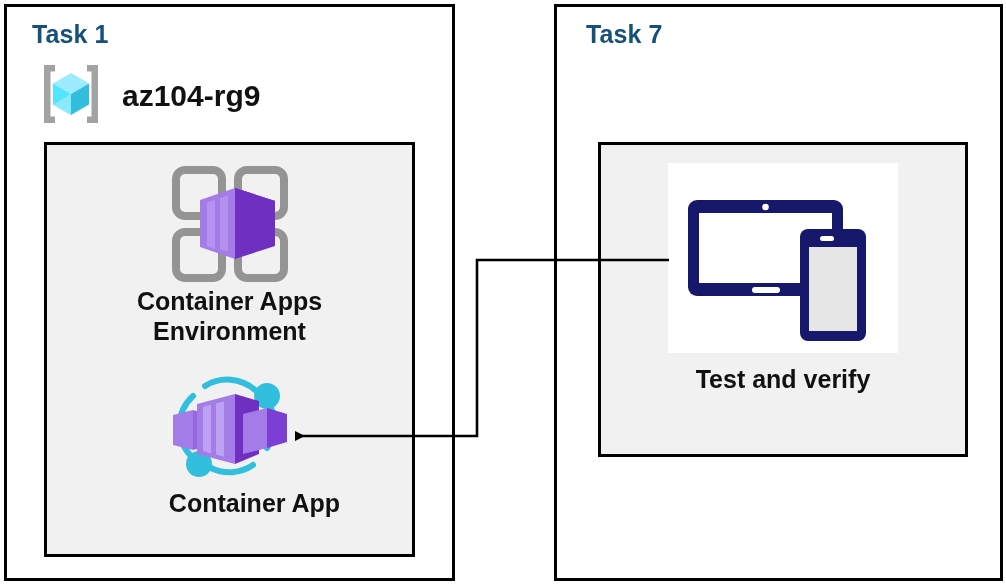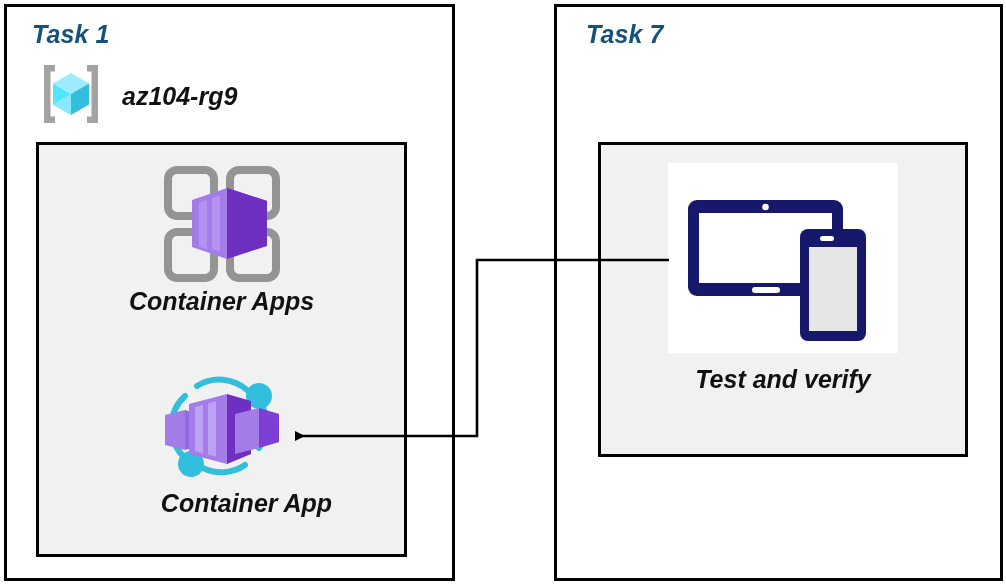--- a/index.html
+++ b/index.html
@@ -13,21 +13,20 @@
     position: relative;
     font-family: "Liberation Sans", sans-serif;
     overflow: hidden;
   }
 
   #canvas {
     position: absolute;
     left: 0; top: 0;
     width: 1006px;
     height: 584px;
-    font-style: italic;
   }
 
   
   .task-box {
     position: absolute;
     border: 3px solid #000000;
     background: #ffffff;
     box-sizing: border-box;
   }
   #task1-box { left: 4px;   top: 4px; width: 451px; height: 577px; }
@@ -49,34 +48,34 @@
     position: absolute;
     left: 36px;
     top: 60px;
     width: 300px;
     height: 72px;
     display: flex;
     align-items: center;
     gap: 16px;
   }
   #rg-label {
-    font-size: 25px;
+    font-size: 30px;
     font-weight: bold;
     color: #111111;
     white-space: nowrap;
   }
 
   
   .inner-panel {
     position: absolute;
     border: 3px solid #000000;
     background: #f1f1f1;
     box-sizing: border-box;
   }
-  #task1-inner { left: 36px;  top: 142px; width: 371px; height: 415px; }
+  #task1-inner { left: 44px;  top: 142px; width: 371px; height: 415px; }
   #task2-inner { left: 598px; top: 142px; width: 370px; height: 315px; }
 
   
   #cae-icon-wrap {
     position: absolute;
     left: 50%;
     transform: translateX(-50%);
     top: 18px;
   }
   .node-label {
@@ -169,20 +168,21 @@
         <path d="M66 25 L106 38 L66 38 Z" fill="#8a4ee0"></path>
 
         <path d="M66 25 L106 38 L106 83 L66 96 Z" fill="#6f2fc0"></path>
 
         <path d="M66 96 L106 83 L106 83 Z" fill="#5a219f"></path>
       </svg>
     </div>
 
     <div class="node-label" id="cae-label">
       <div>Container Apps</div>
+      <div>Environment</div>
     </div>
 
     <div id="ca-icon-wrap">
       <svg width="134" height="110" viewBox="0 0 134 110" aria-hidden="true">
 
         <g fill="none" stroke="#32bedd" stroke-width="6" stroke-linecap="round">
           <path d="M28 86 A42 42 0 0 1 30 26"></path>
           <path d="M42 16 A42 42 0 0 1 92 20"></path>
           <path d="M108 38 A42 42 0 0 1 104 78"></path>
           <path d="M90 95 A42 42 0 0 1 48 98"></path>

